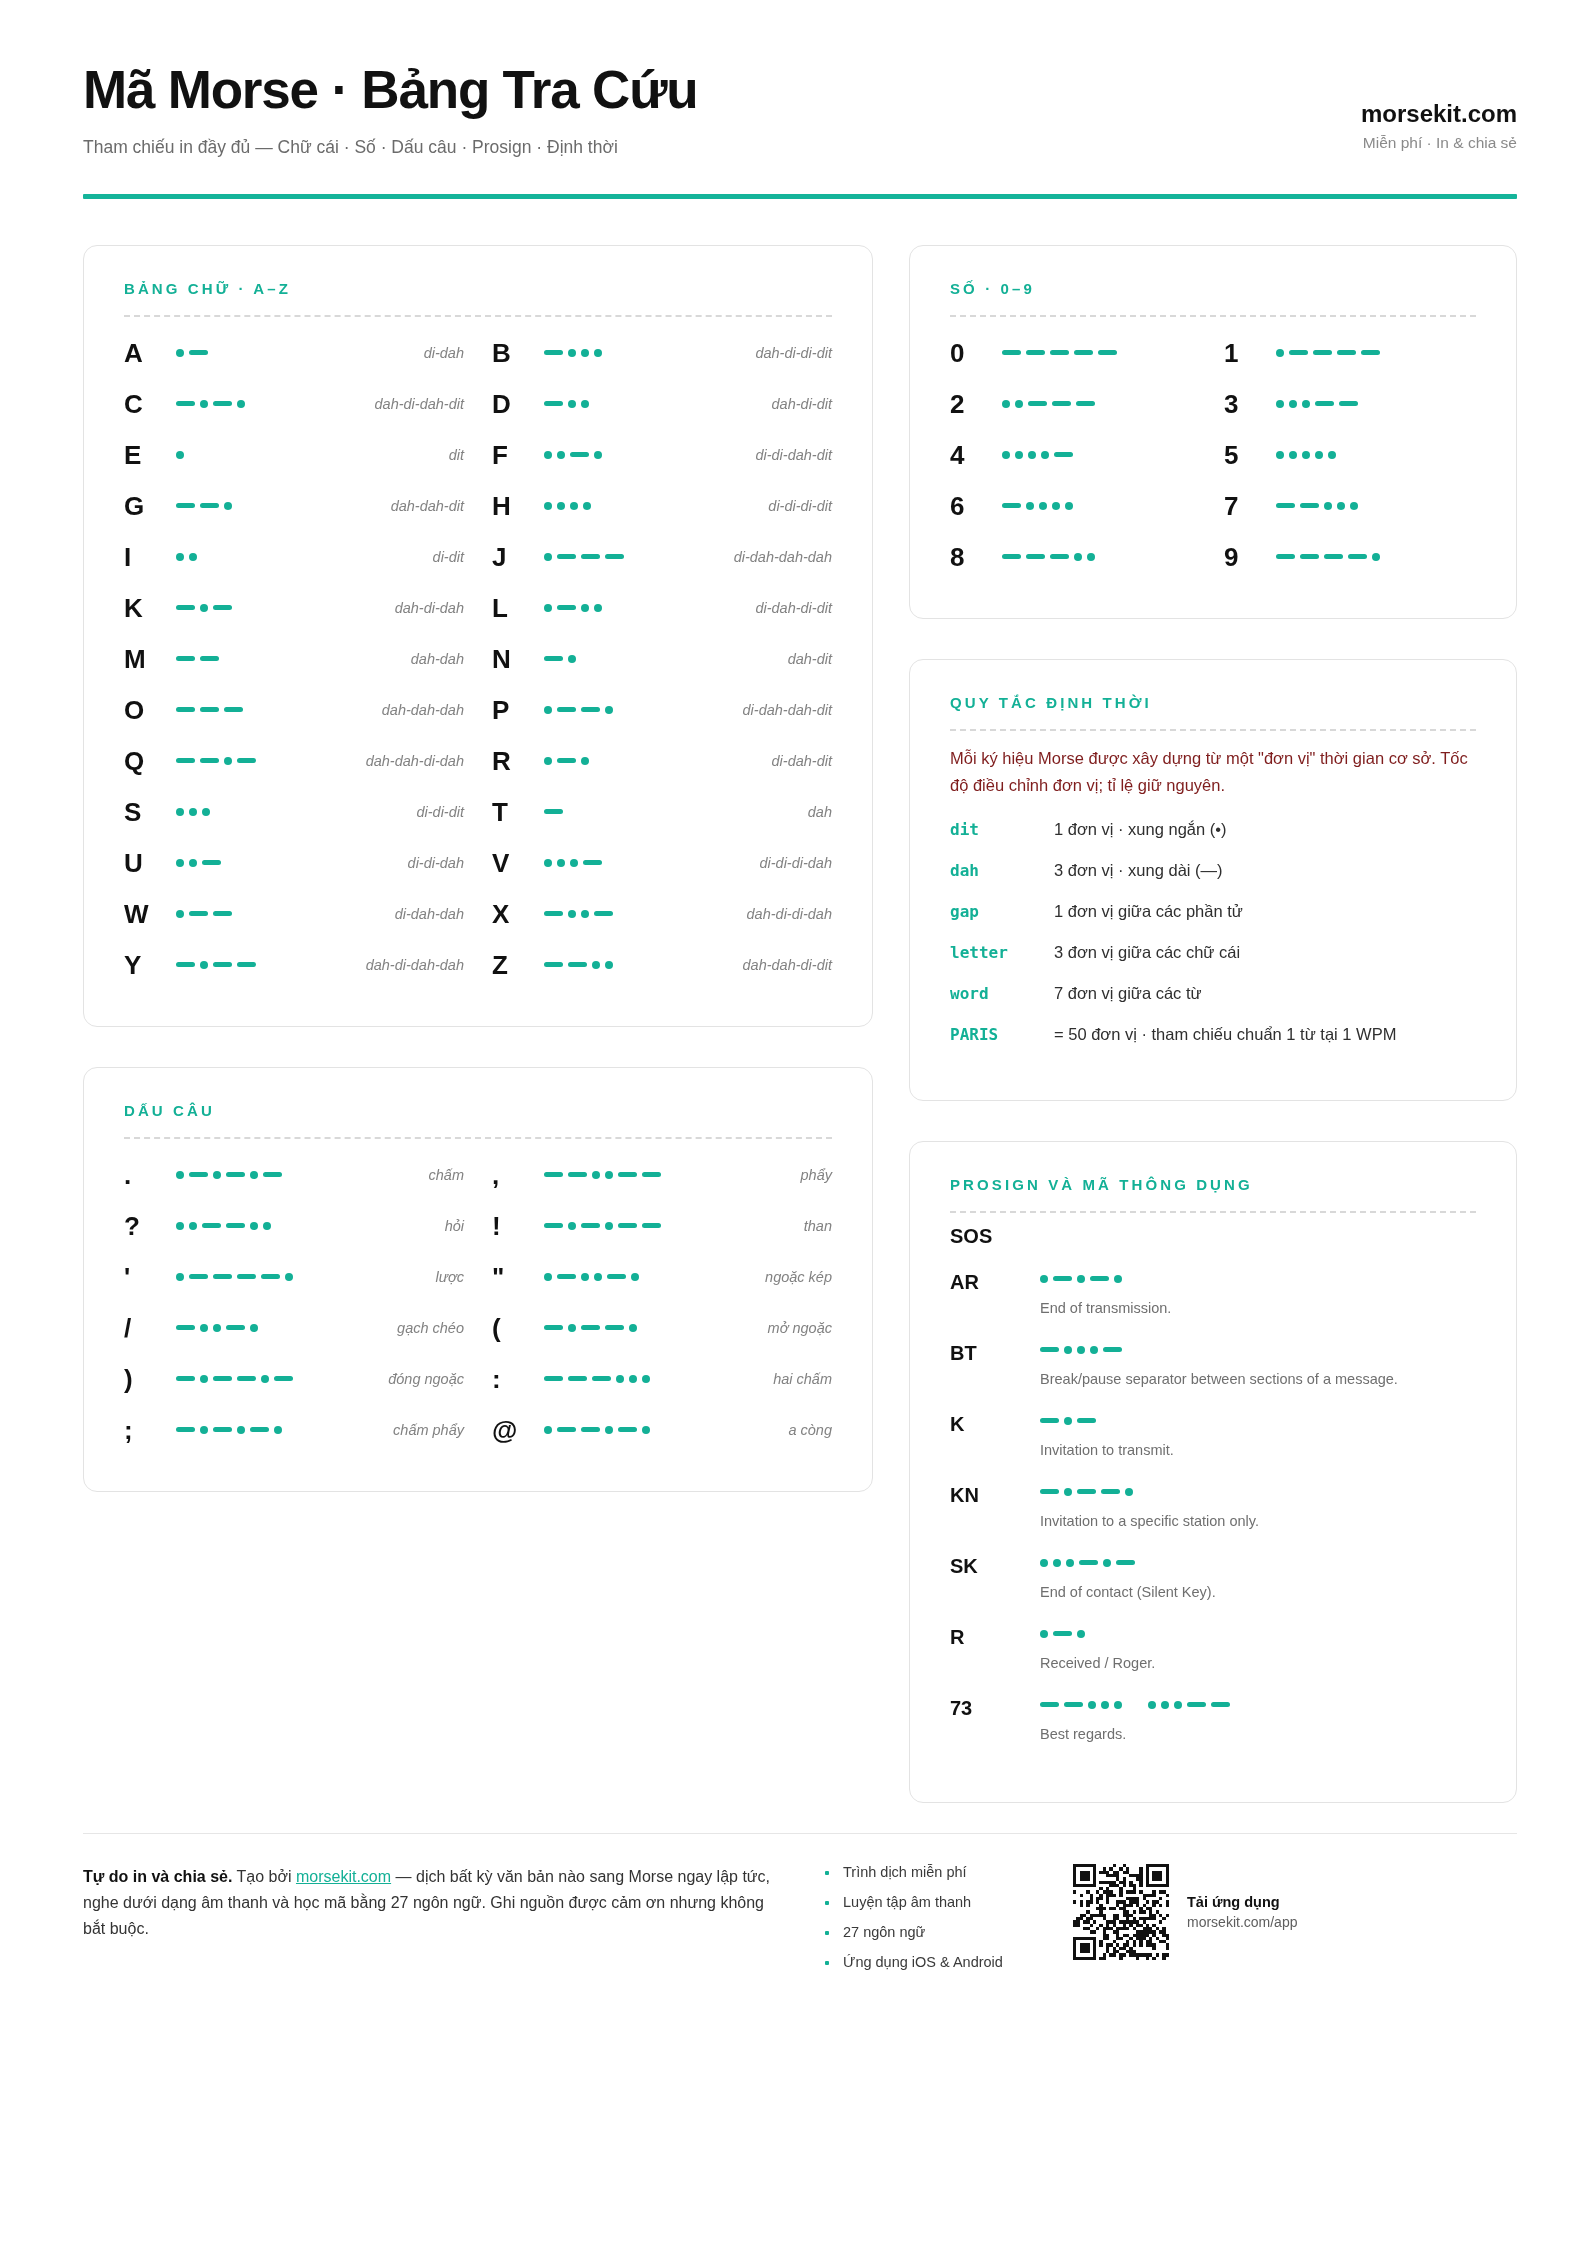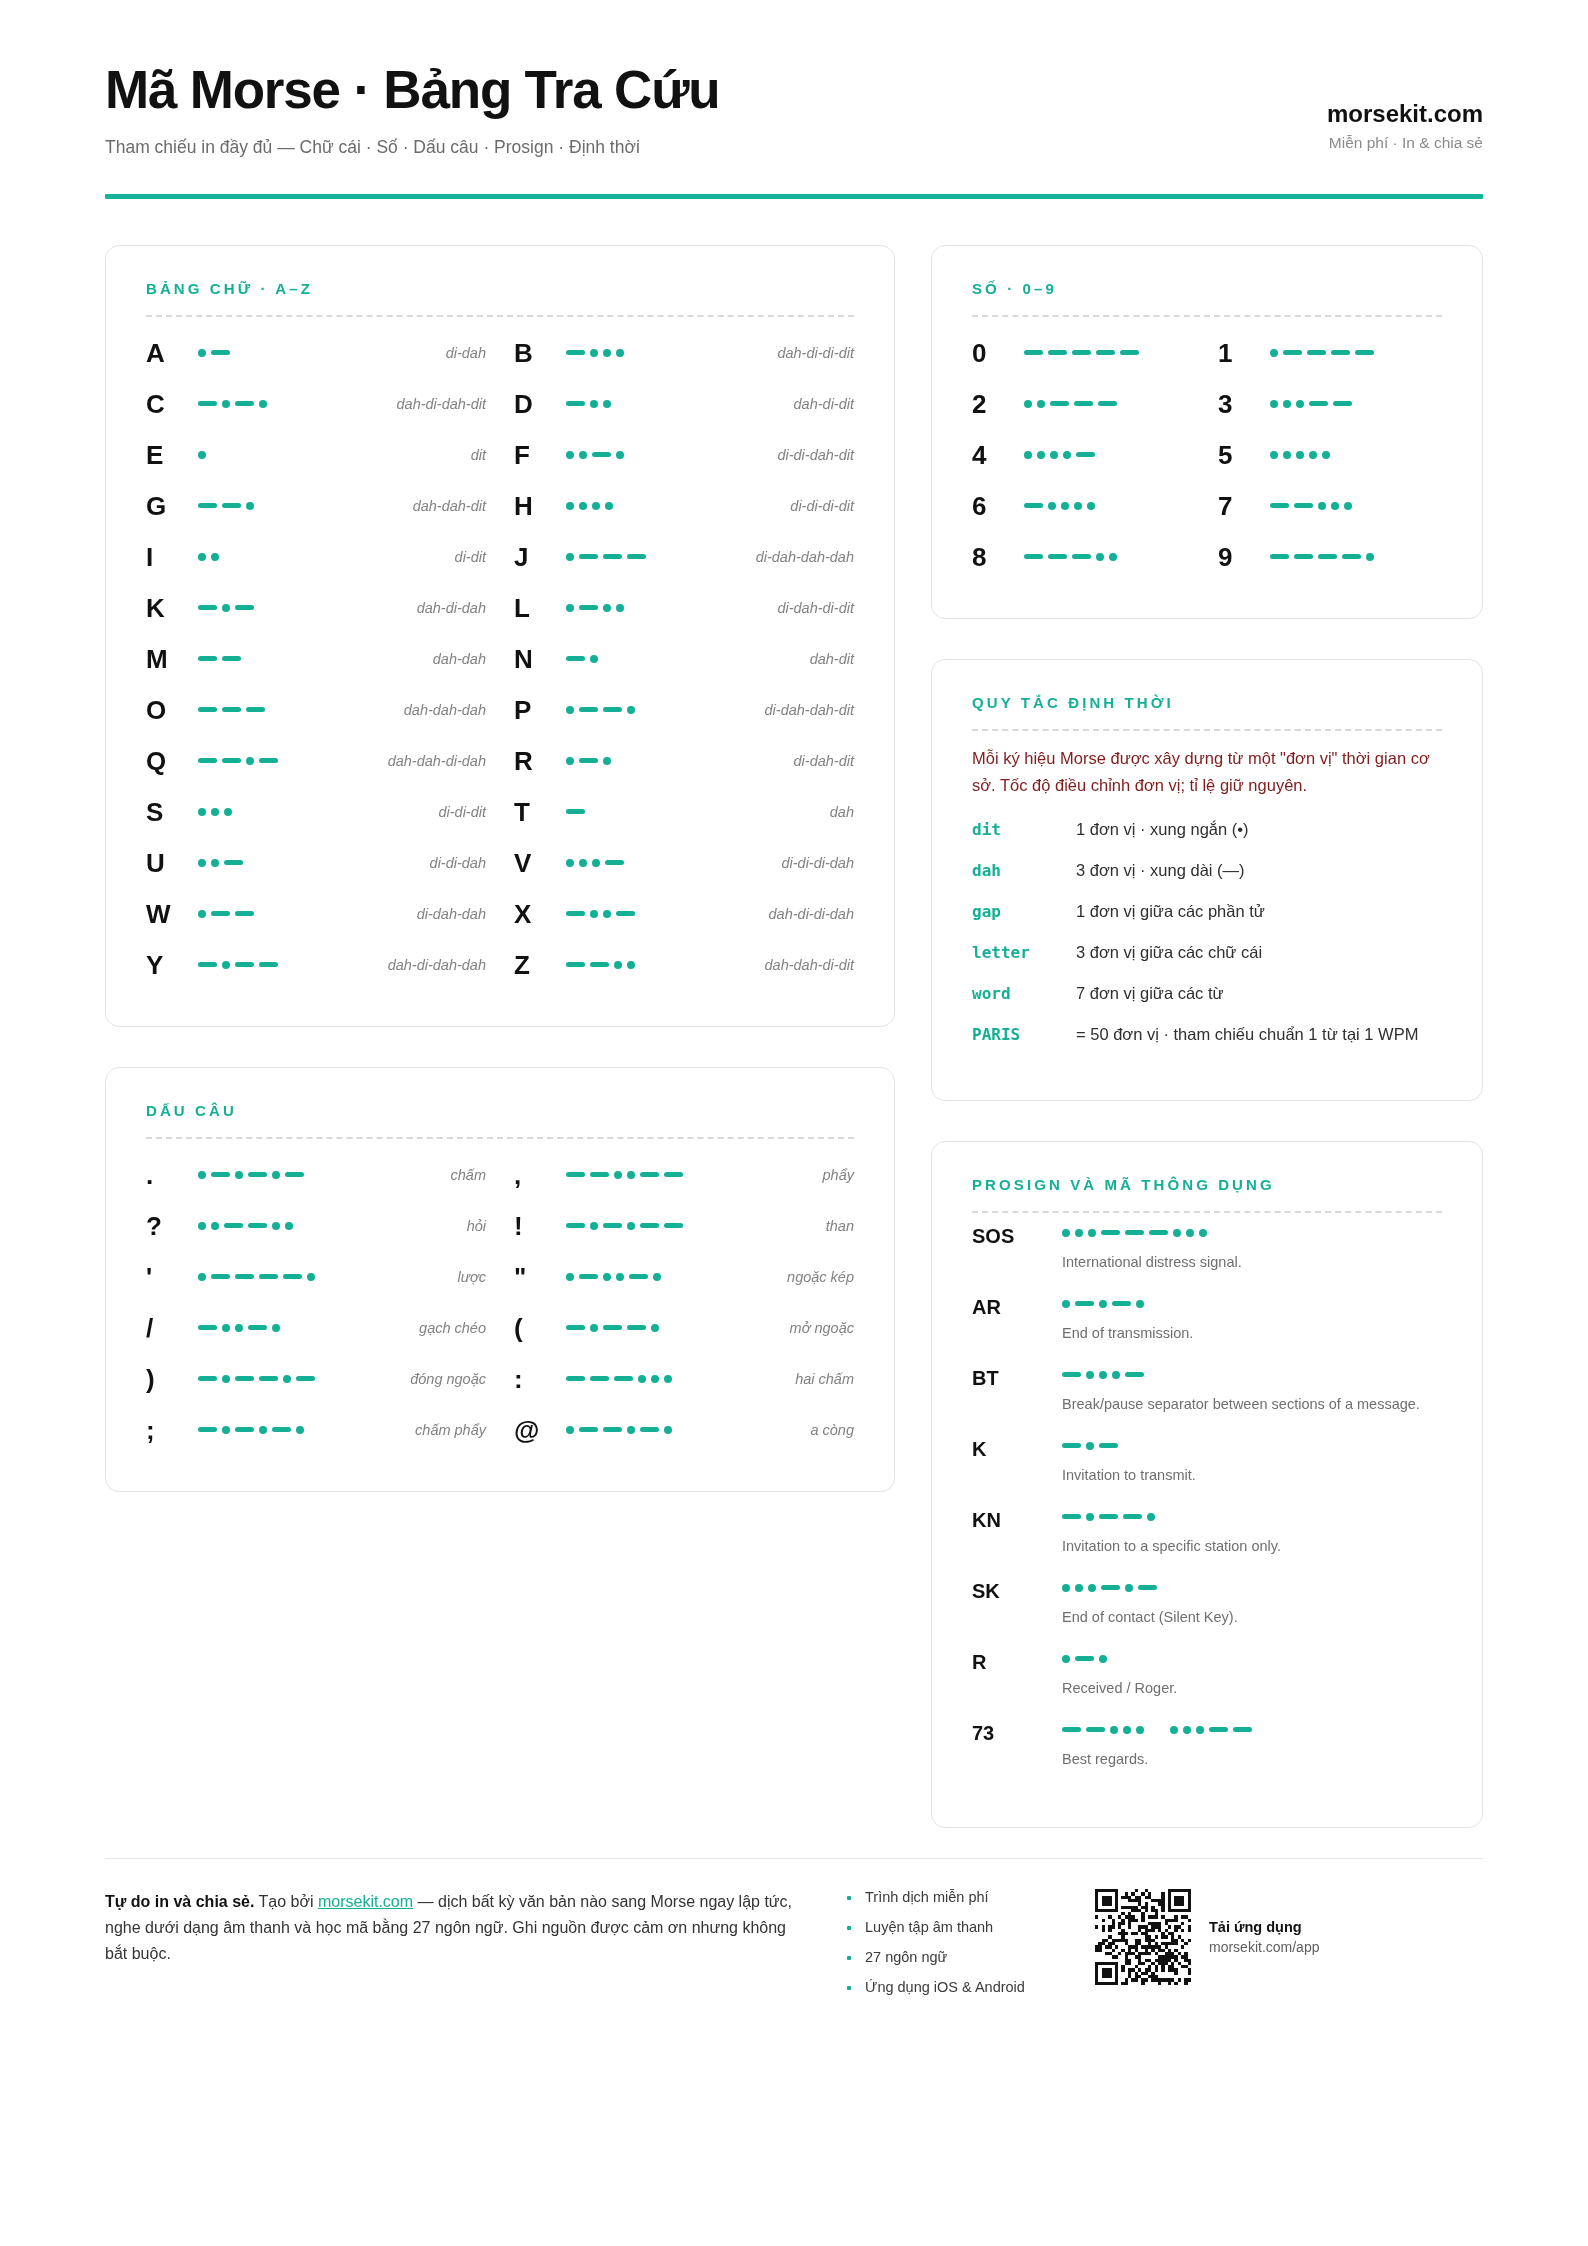--- a/index.html
+++ b/index.html
@@ -5,21 +5,21 @@
   * { box-sizing: border-box; }
   html, body { margin:0; padding:0; }
   body {
     width: 1588px; height: 2246px;
     background: #ffffff;
     font-family: "Liberation Sans", sans-serif;
     color: #1a1a1a;
     position: relative;
     overflow: hidden;
   }
-  .page { padding: 0 105px; }
+  .page { padding: 0 71px; margin-left: 12px; }
 
   
   .header {
     display: flex; align-items: flex-end; justify-content: space-between;
     padding-top: 62px;
   }
   .h-left { }
   .title {
     font-size: 53px; font-weight: 700; letter-spacing: -1.2px;
     line-height: 1.05; margin: 0 0 18px 0; color: #111111;
@@ -694,34 +694,20 @@
             </div>
           </div>
       </div>
 
       <div class="card">
         <div class="card-title">Prosign và mã thông dụng</div>
         <div class="card-divider"></div>
         <div id="prosign-list">
             <div class="ps-row">
               <div class="ps-code">SOS</div>
-              <div class="ps-right">
-                <div class="ps-pattern">
-                  <span class="dot"></span>
-                  <span class="dot"></span>
-                  <span class="dot"></span>
-                  <span class="dash"></span>
-                  <span class="dash"></span>
-                  <span class="dash"></span>
-                  <span class="dot"></span>
-                  <span class="dot"></span>
-                  <span class="dot"></span>
-                </div>
-                <div class="ps-desc">International distress signal.</div>
-              </div>
             </div>
             <div class="ps-row">
               <div class="ps-code">AR</div>
               <div class="ps-right">
                 <div class="ps-pattern">
                   <span class="dot"></span>
                   <span class="dash"></span>
                   <span class="dot"></span>
                   <span class="dash"></span>
                   <span class="dot"></span>

